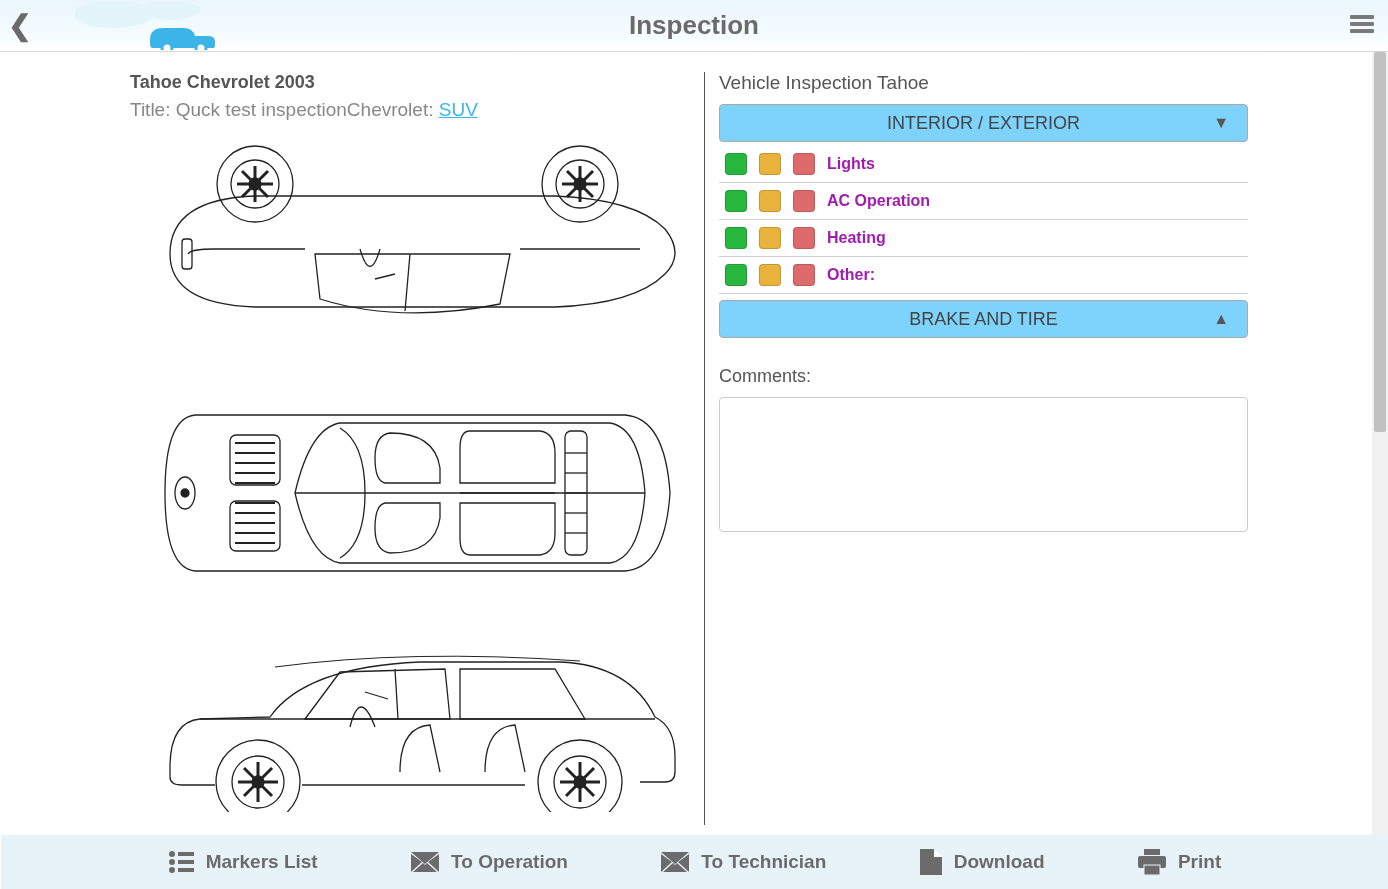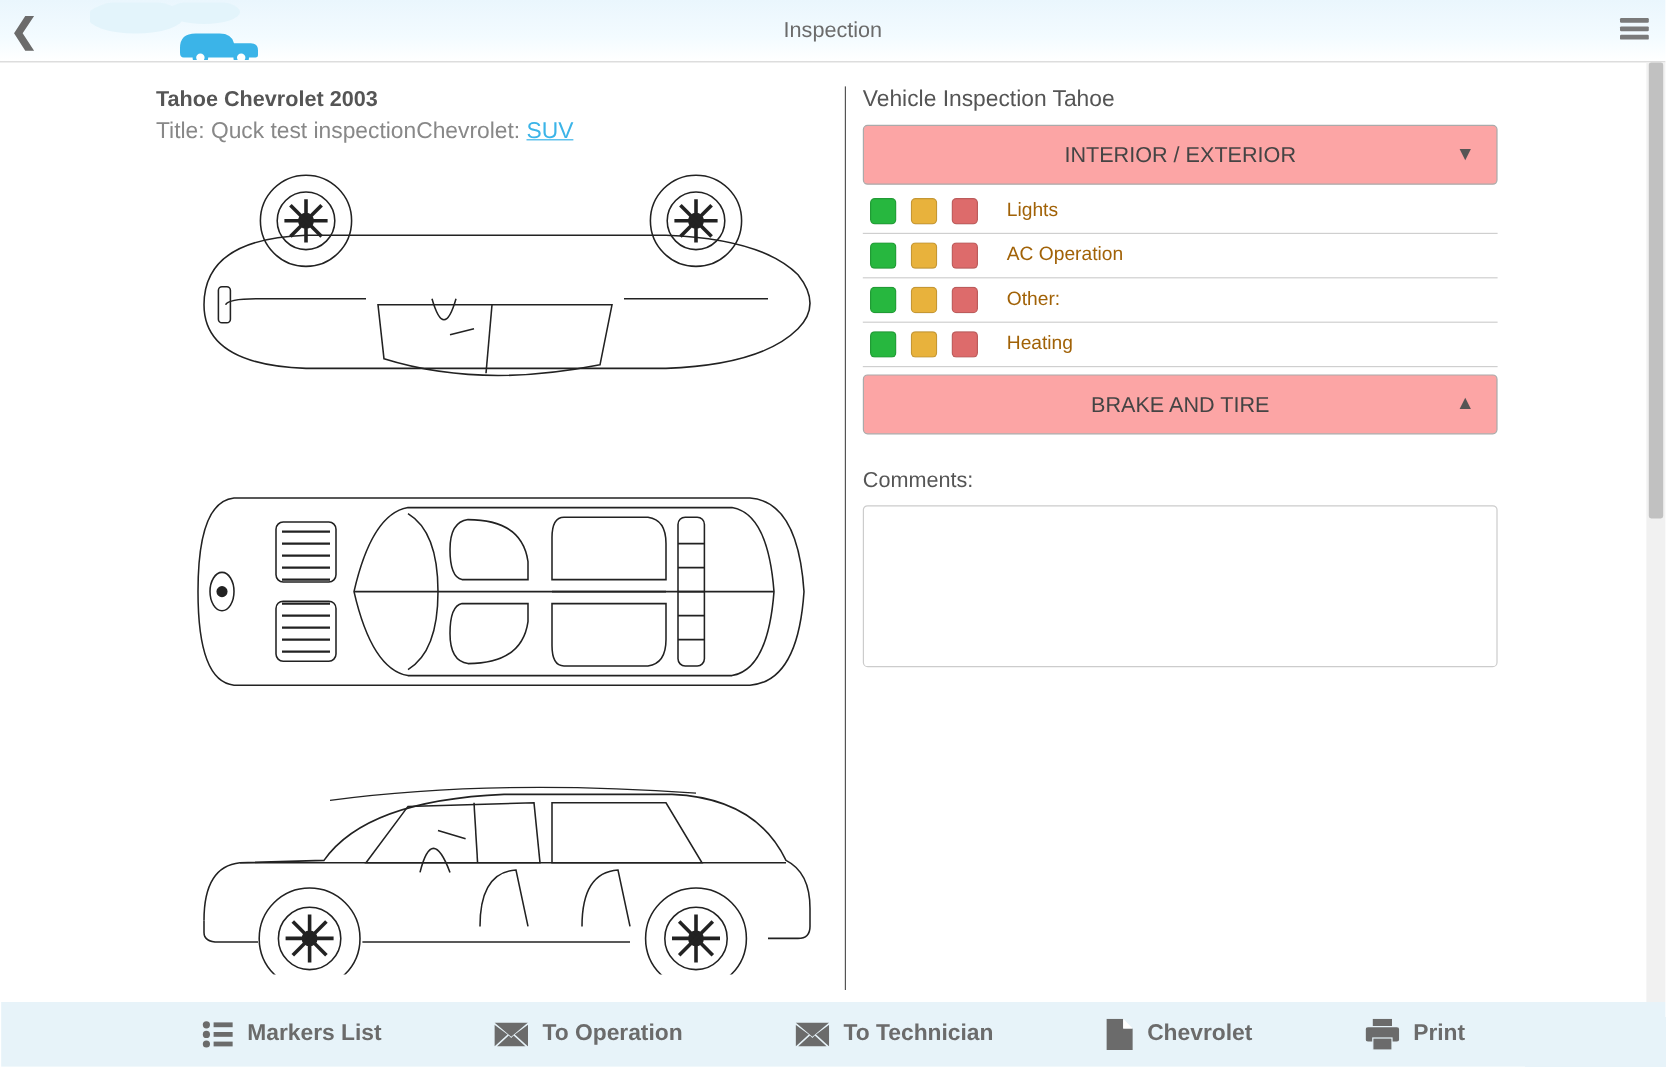--- a/index.html
+++ b/index.html
@@ -29,22 +29,22 @@
   }
   .logo-wrap {
     position: absolute;
     left: 75px;
     top: 2px;
   }
   .page-title {
     position: absolute;
     left: 50%;
     transform: translateX(-50%);
-    font-size: 18px;
-    font-weight: normal;
+    font-size: 26px;
+    font-weight: bold;
     color: #6b6b6b;
   }
   .menu-btn {
     position: absolute;
     right: 14px;
     top: 12px;
     cursor: pointer;
   }
   .menu-btn div {
     width: 24px;
@@ -99,23 +99,23 @@
     stroke: #222;
     stroke-width: 1.3;
     fill: none;
   }
   .report-title {
     font-size: 19px;
     color: #555;
     margin-bottom: 10px;
   }
   .section-header {
-    background: #fca5a5;
+    background: #7dd3fc;
     border-radius: 4px;
-    height: 50px;
+    height: 38px;
     display: flex;
     align-items: center;
     justify-content: center;
     position: relative;
     font-size: 18px;
     color: #444;
     font-weight: 500;
     cursor: pointer;
     margin-bottom: 4px;
     border: 1px solid #aaa;
@@ -138,23 +138,22 @@
     border-radius: 4px;
     margin-right: 12px;
     border: 1px solid rgba(0,0,0,0.15);
     cursor: pointer;
   }
   .sw-green { background: #27b73f; }
   .sw-yellow { background: #e8b23c; }
   .sw-red { background: #dd6b6b; }
   .check-label {
     font-size: 16px;
-    font-weight: normal;
-    color: #a16207;
-    margin-left: 12px;
+    font-weight: bold;
+    color: #a21caf;
   }
   .comments-label {
     font-size: 18px;
     color: #555;
     margin-top: 28px;
     margin-bottom: 10px;
   }
   .comments-box {
     width: 100%;
     height: 135px;
@@ -354,27 +353,27 @@
     <div class="check-row">
       <div class="swatch sw-green"></div>
       <div class="swatch sw-yellow"></div>
       <div class="swatch sw-red"></div>
       <div class="check-label">AC Operation</div>
     </div>
     <div class="check-row">
       <div class="swatch sw-green"></div>
       <div class="swatch sw-yellow"></div>
       <div class="swatch sw-red"></div>
-      <div class="check-label">Other:</div>
+      <div class="check-label">Heating</div>
     </div>
     <div class="check-row">
       <div class="swatch sw-green"></div>
       <div class="swatch sw-yellow"></div>
       <div class="swatch sw-red"></div>
-      <div class="check-label">Heating</div>
+      <div class="check-label">Other:</div>
     </div>
 
     <div class="section-header" style="margin-top:6px">
       <span>BRAKE AND TIRE</span>
       <span class="chev">▲</span>
     </div>
 
     <div class="comments-label">Comments:</div>
     <textarea class="comments-box" style=""></textarea>
   </div>
@@ -406,21 +405,21 @@
     <svg width="28" height="20" viewBox="0 0 28 20">
       <path d="M0 0 L14 12 L28 0 Z M0 2 L0 20 L11 10 Z M28 2 L28 20 L17 10 Z M2 20 L12 11 L14 13 L16 11 L26 20 Z"></path>
     </svg>
     <span>To Technician</span>
   </div>
   <div class="footer-item">
     <svg width="22" height="26" viewBox="0 0 22 26">
       <path d="M0 0 L14 0 L22 8 L22 26 L0 26 Z M14 0 L14 8 L22 8" fill="#6b6b6b"></path>
       <path d="M14 0 L14 8 L22 8 Z" fill="#fff"></path>
     </svg>
-    <span>Chevrolet</span>
+    <span>Download</span>
   </div>
   <div class="footer-item">
     <svg width="28" height="26" viewBox="0 0 28 26">
       <rect x="6" y="0" width="16" height="6"></rect>
       <rect x="0" y="7" width="28" height="12" rx="2"></rect>
       <rect x="6" y="16" width="16" height="10" fill="#6b6b6b"></rect>
       <rect x="6" y="16" width="16" height="10" fill="none" stroke="#e7f3f9" stroke-width="1"></rect>
     </svg>
     <span>Print</span>
   </div>

